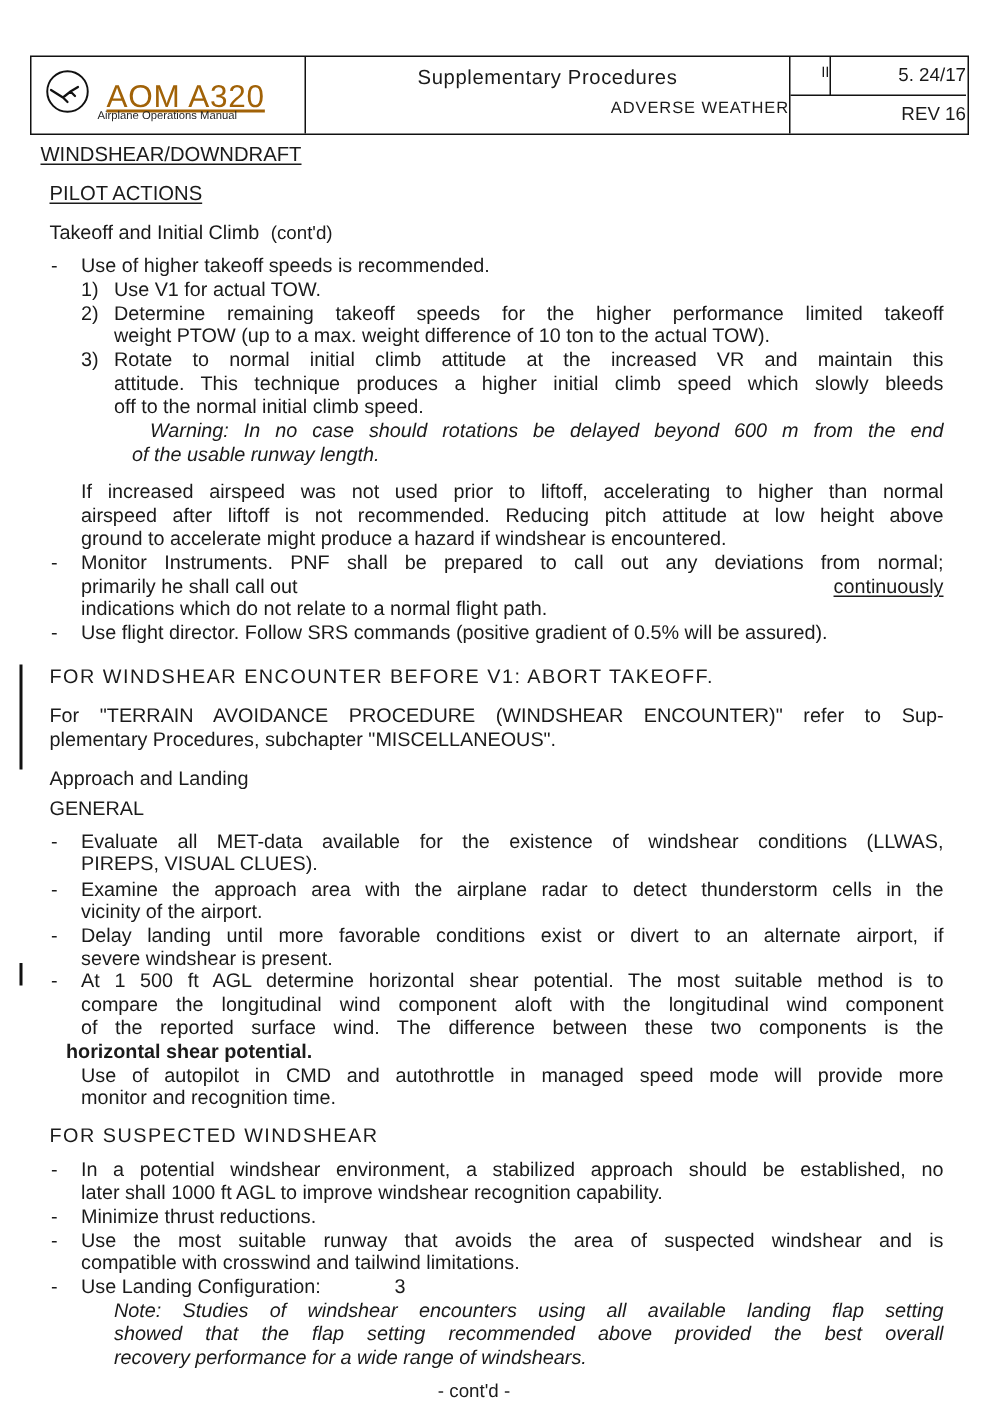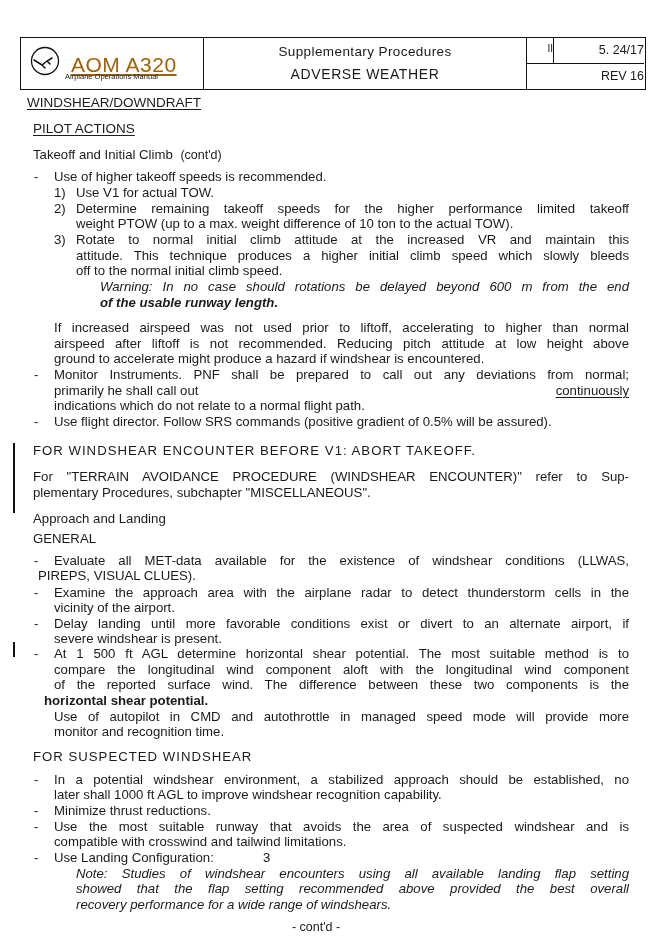--- a/index.html
+++ b/index.html
@@ -14,21 +14,21 @@
   .hdr .cell { position: absolute; box-sizing: border-box; }
   .hdr .logo-cell { left: 0; top: 0; width: 183px; height: 100%; border-right: 1.4px solid #111; }
   .hdr .mid-cell { left: 183px; top: 0; width: 323px; height: 100%; border-right: 1.4px solid #111; }
   .hdr .chap-cell { left: 506px; top: 0; width: 27px; height: 26px; border-right: 1.2px solid #111; border-bottom: 1.2px solid #111; }
   .hdr .page-cell { left: 533px; top: 0; width: 90px; height: 26px; border-bottom: 1.2px solid #111; }
   .hdr .rev-cell { left: 506px; top: 26px; width: 117px; height: 25px; }
   .logo-circle { position: absolute; left: 9px; top: 8px; width: 30px; height: 30px; }
   .aom-title { position: absolute; left: 50px; top: 15px; font-size: 21px; letter-spacing: 0.5px; color: #a16207; text-decoration: underline; }
   .aom-sub { position: absolute; left: 44px; top: 34px; font-size: 7.5px; color: #222; white-space: nowrap; }
   .mid-top { position: absolute; left: 0; width: 100%; top: 6px; text-align: center; font-size: 13.5px; letter-spacing: 0.4px; }
-  .mid-bot { position: absolute; left: 0; width: 100%; top: 28px; text-align: center; font-size: 14px; letter-spacing: 0.6px; }
+  .mid-bot { position: absolute; left: 0; width: 100%; top: 28px; text-align: right; font-size: 11px; letter-spacing: 0.6px; }
   .center-txt { position: absolute; left: 0; width: 100%; text-align: right; font-size: 12.5px; }
   
   .line { position: absolute; white-space: nowrap; font-size: 13.2px; color: #1b1b1b; }
   .just { position: absolute; text-align: justify; text-align-last: justify; white-space: nowrap; font-size: 13.2px; }
   .ital { font-style: italic; }
   .u { text-decoration: underline; text-underline-offset: 2px; }
   .caps { letter-spacing: 1px; }
   .dash { position: absolute; left: 34px; font-size: 13.2px; }
   .bar { position: absolute; left: 13px; width: 2.4px; background: #111; }
 </style>
@@ -75,21 +75,21 @@
 <div class="line" style="left:54px;top:201px;">2)</div>
 <div class="just" style="left:76px;top:201px;width:553px;">Determine remaining takeoff speeds for the higher performance limited takeoff</div>
 <div class="line" style="left:76px;top:216px;">weight PTOW (up to a max. weight difference of 10 ton to the actual TOW).</div>
 
 <div class="line" style="left:54px;top:232px;">3)</div>
 <div class="just" style="left:76px;top:232px;width:553px;">Rotate to normal initial climb attitude at the increased VR and maintain this</div>
 <div class="just" style="left:76px;top:248px;width:553px;">attitude. This technique produces a higher initial climb speed which slowly bleeds</div>
 <div class="line" style="left:76px;top:263px;">off to the normal initial climb speed.</div>
 
 <div class="just ital" style="left:100px;top:279px;width:529px;">Warning: In no case should rotations be delayed beyond 600 m from the end</div>
-<div class="line ital" style="left:100px;top:295px;font-weight:bold;">of the usable runway length.</div>
+<div class="line ital" style="left:88px;top:295px;">of the usable runway length.</div>
 
 <div class="just" style="left:54px;top:320px;width:575px;">If increased airspeed was not used prior to liftoff, accelerating to higher than normal</div>
 <div class="just" style="left:54px;top:336px;width:575px;">airspeed after liftoff is not recommended. Reducing pitch attitude at low height above</div>
 <div class="line" style="left:54px;top:351px;">ground to accelerate might produce a hazard if windshear is encountered.</div>
 
 <div class="dash" style="top:367px;">-</div>
 <div class="just" style="left:54px;top:367px;width:575px;">Monitor Instruments. PNF shall be prepared to call out any deviations from normal;</div>
 <div class="line" style="left:54px;top:383px;width:575px;display:flex;justify-content:space-between;">
   <span>primarily he shall call out</span>
   <span class="u">continuously</span>
@@ -103,21 +103,21 @@
 
 <div class="line caps" style="left:33px;top:443px;">FOR WINDSHEAR ENCOUNTER BEFORE V1: ABORT TAKEOFF.</div>
 <div class="just" style="left:33px;top:469px;width:596px;">For "TERRAIN AVOIDANCE PROCEDURE (WINDSHEAR ENCOUNTER)" refer to Sup-</div>
 <div class="line" style="left:33px;top:485px;">plementary Procedures, subchapter "MISCELLANEOUS".</div>
 
 <div class="line" style="left:33px;top:511px;">Approach and Landing</div>
 <div class="line" style="left:33px;top:531px;">GENERAL</div>
 
 <div class="dash" style="top:553px;">-</div>
 <div class="just" style="left:54px;top:553px;width:575px;">Evaluate all MET-data available for the existence of windshear conditions (LLWAS,</div>
-<div class="line" style="left:38px;top:568px;">PIREPS, VISUAL CLUES).</div>
+<div class="line" style="left:54px;top:568px;">PIREPS, VISUAL CLUES).</div>
 
 <div class="dash" style="top:585px;">-</div>
 <div class="just" style="left:54px;top:585px;width:575px;">Examine the approach area with the airplane radar to detect thunderstorm cells in the</div>
 <div class="line" style="left:54px;top:600px;">vicinity of the airport.</div>
 
 <div class="dash" style="top:616px;">-</div>
 <div class="just" style="left:54px;top:616px;width:575px;">Delay landing until more favorable conditions exist or divert to an alternate airport, if</div>
 <div class="line" style="left:54px;top:631px;">severe windshear is present.</div>
 
 <div class="bar" style="top:642px;height:15px;"></div>

